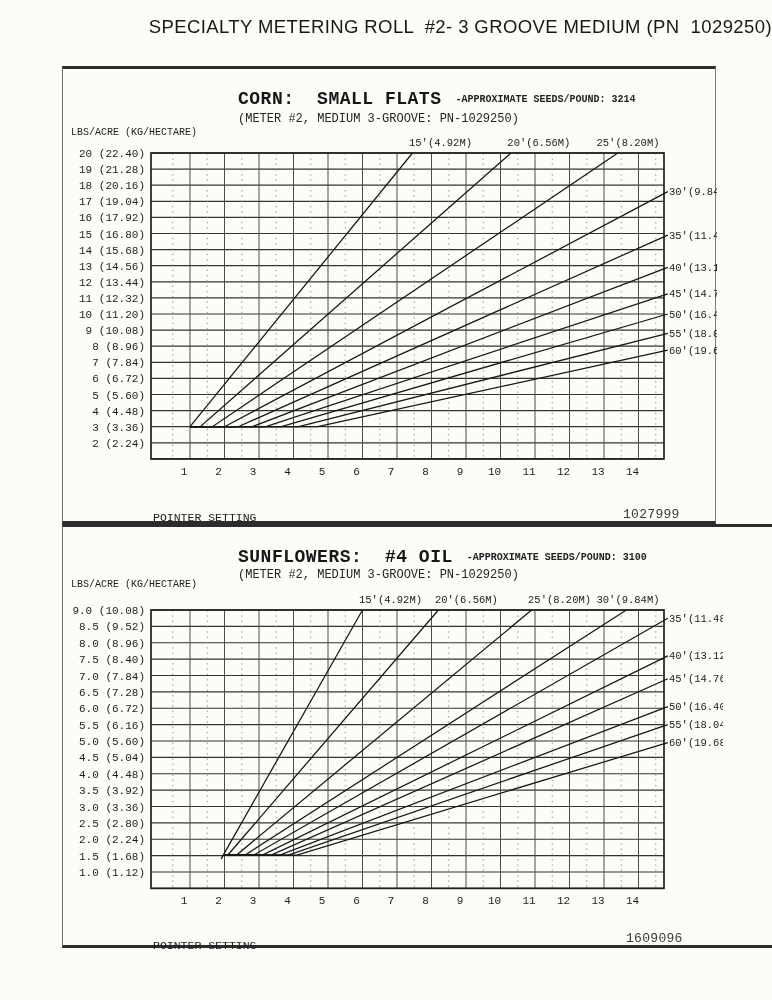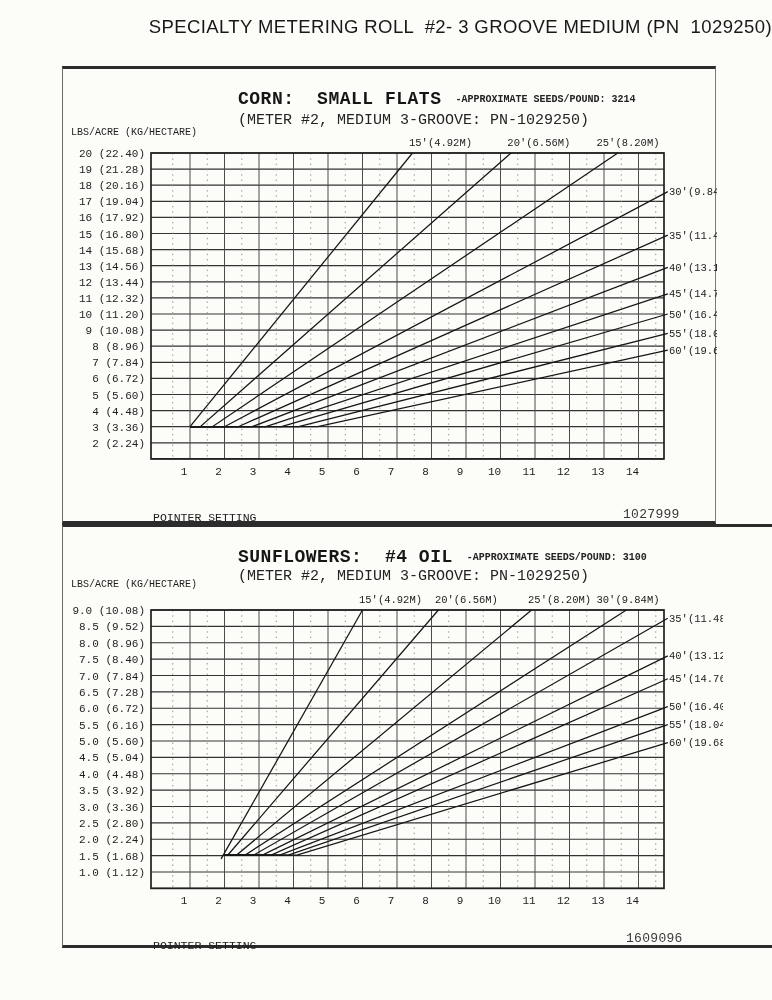--- a/index.html
+++ b/index.html
@@ -22,21 +22,21 @@
     border-left:1px solid #6a6a6a;border-right:1px solid #7a7a7a;
     box-sizing:border-box;background:transparent;
   }
   #fig-0{top:66px;width:654px;height:458px;}
   #fig-1{top:524px;width:752px;height:424px;}
   .fig-title-row{position:absolute;display:flex;align-items:center;gap:14px;white-space:pre;}
   #fig-0 .fig-title-row{left:175px;top:20px;}
   #fig-1 .fig-title-row{left:175px;top:20px;}
   .fig-title{font-size:18px;font-weight:600;letter-spacing:.5px;color:#161616;white-space:pre;}
   .fig-sub{font-size:10px;font-weight:600;color:#222;white-space:pre;}
-  .fig-meter{position:absolute;font-size:15px;color:#242424;white-space:pre;}
+  .fig-meter{position:absolute;font-size:12px;color:#242424;white-space:pre;}
   #fig-0 .fig-meter{left:175px;top:43px;}
   #fig-1 .fig-meter{left:175px;top:41px;}
   .fig-ylabel{position:absolute;left:8px;font-size:10px;color:#202020;white-space:pre;}
   #fig-0 .fig-ylabel{top:58px;}
   #fig-1 .fig-ylabel{top:52px;}
   .fig-xlabel{position:absolute;left:90px;font-size:11.5px;color:#202020;margin-top:28px;}
   #fig-0 .fig-xlabel{top:414px;}
   #fig-1 .fig-xlabel{top:384px;}
   .fig-doc{position:absolute;font-size:13px;color:#3a3a3a;letter-spacing:.3px;}
   #fig-0 .fig-doc{top:438px;left:560px;}

